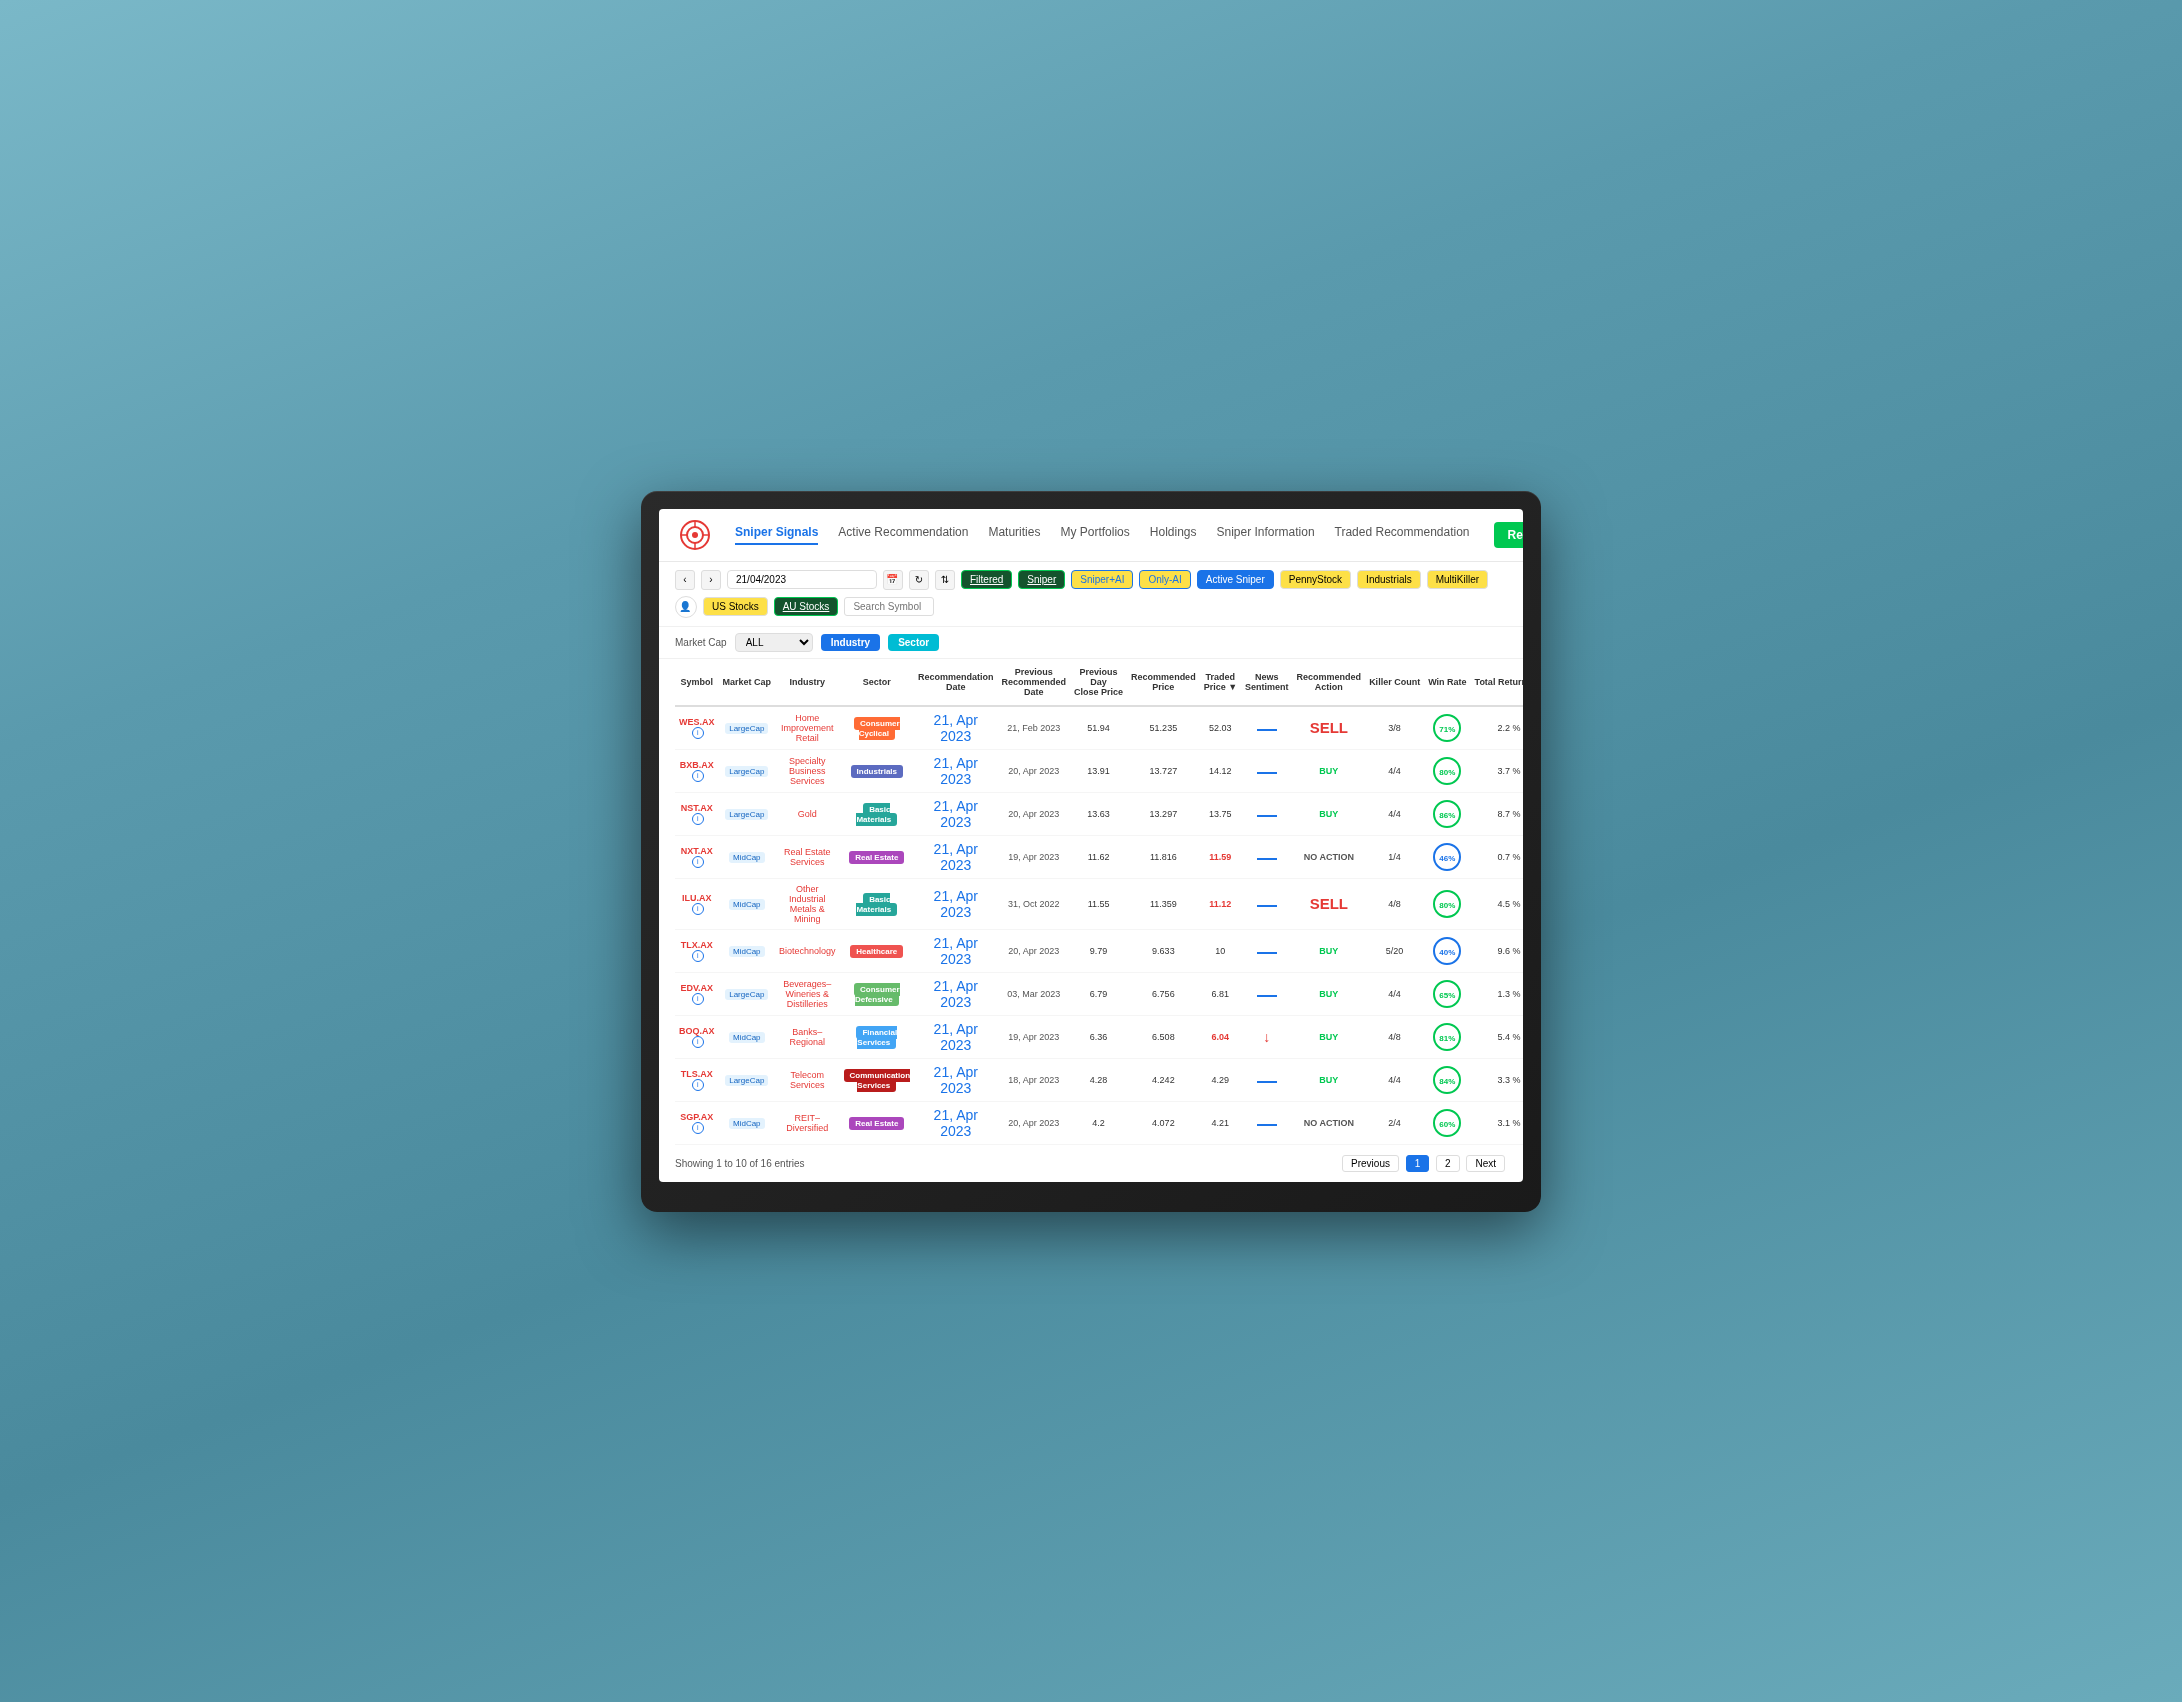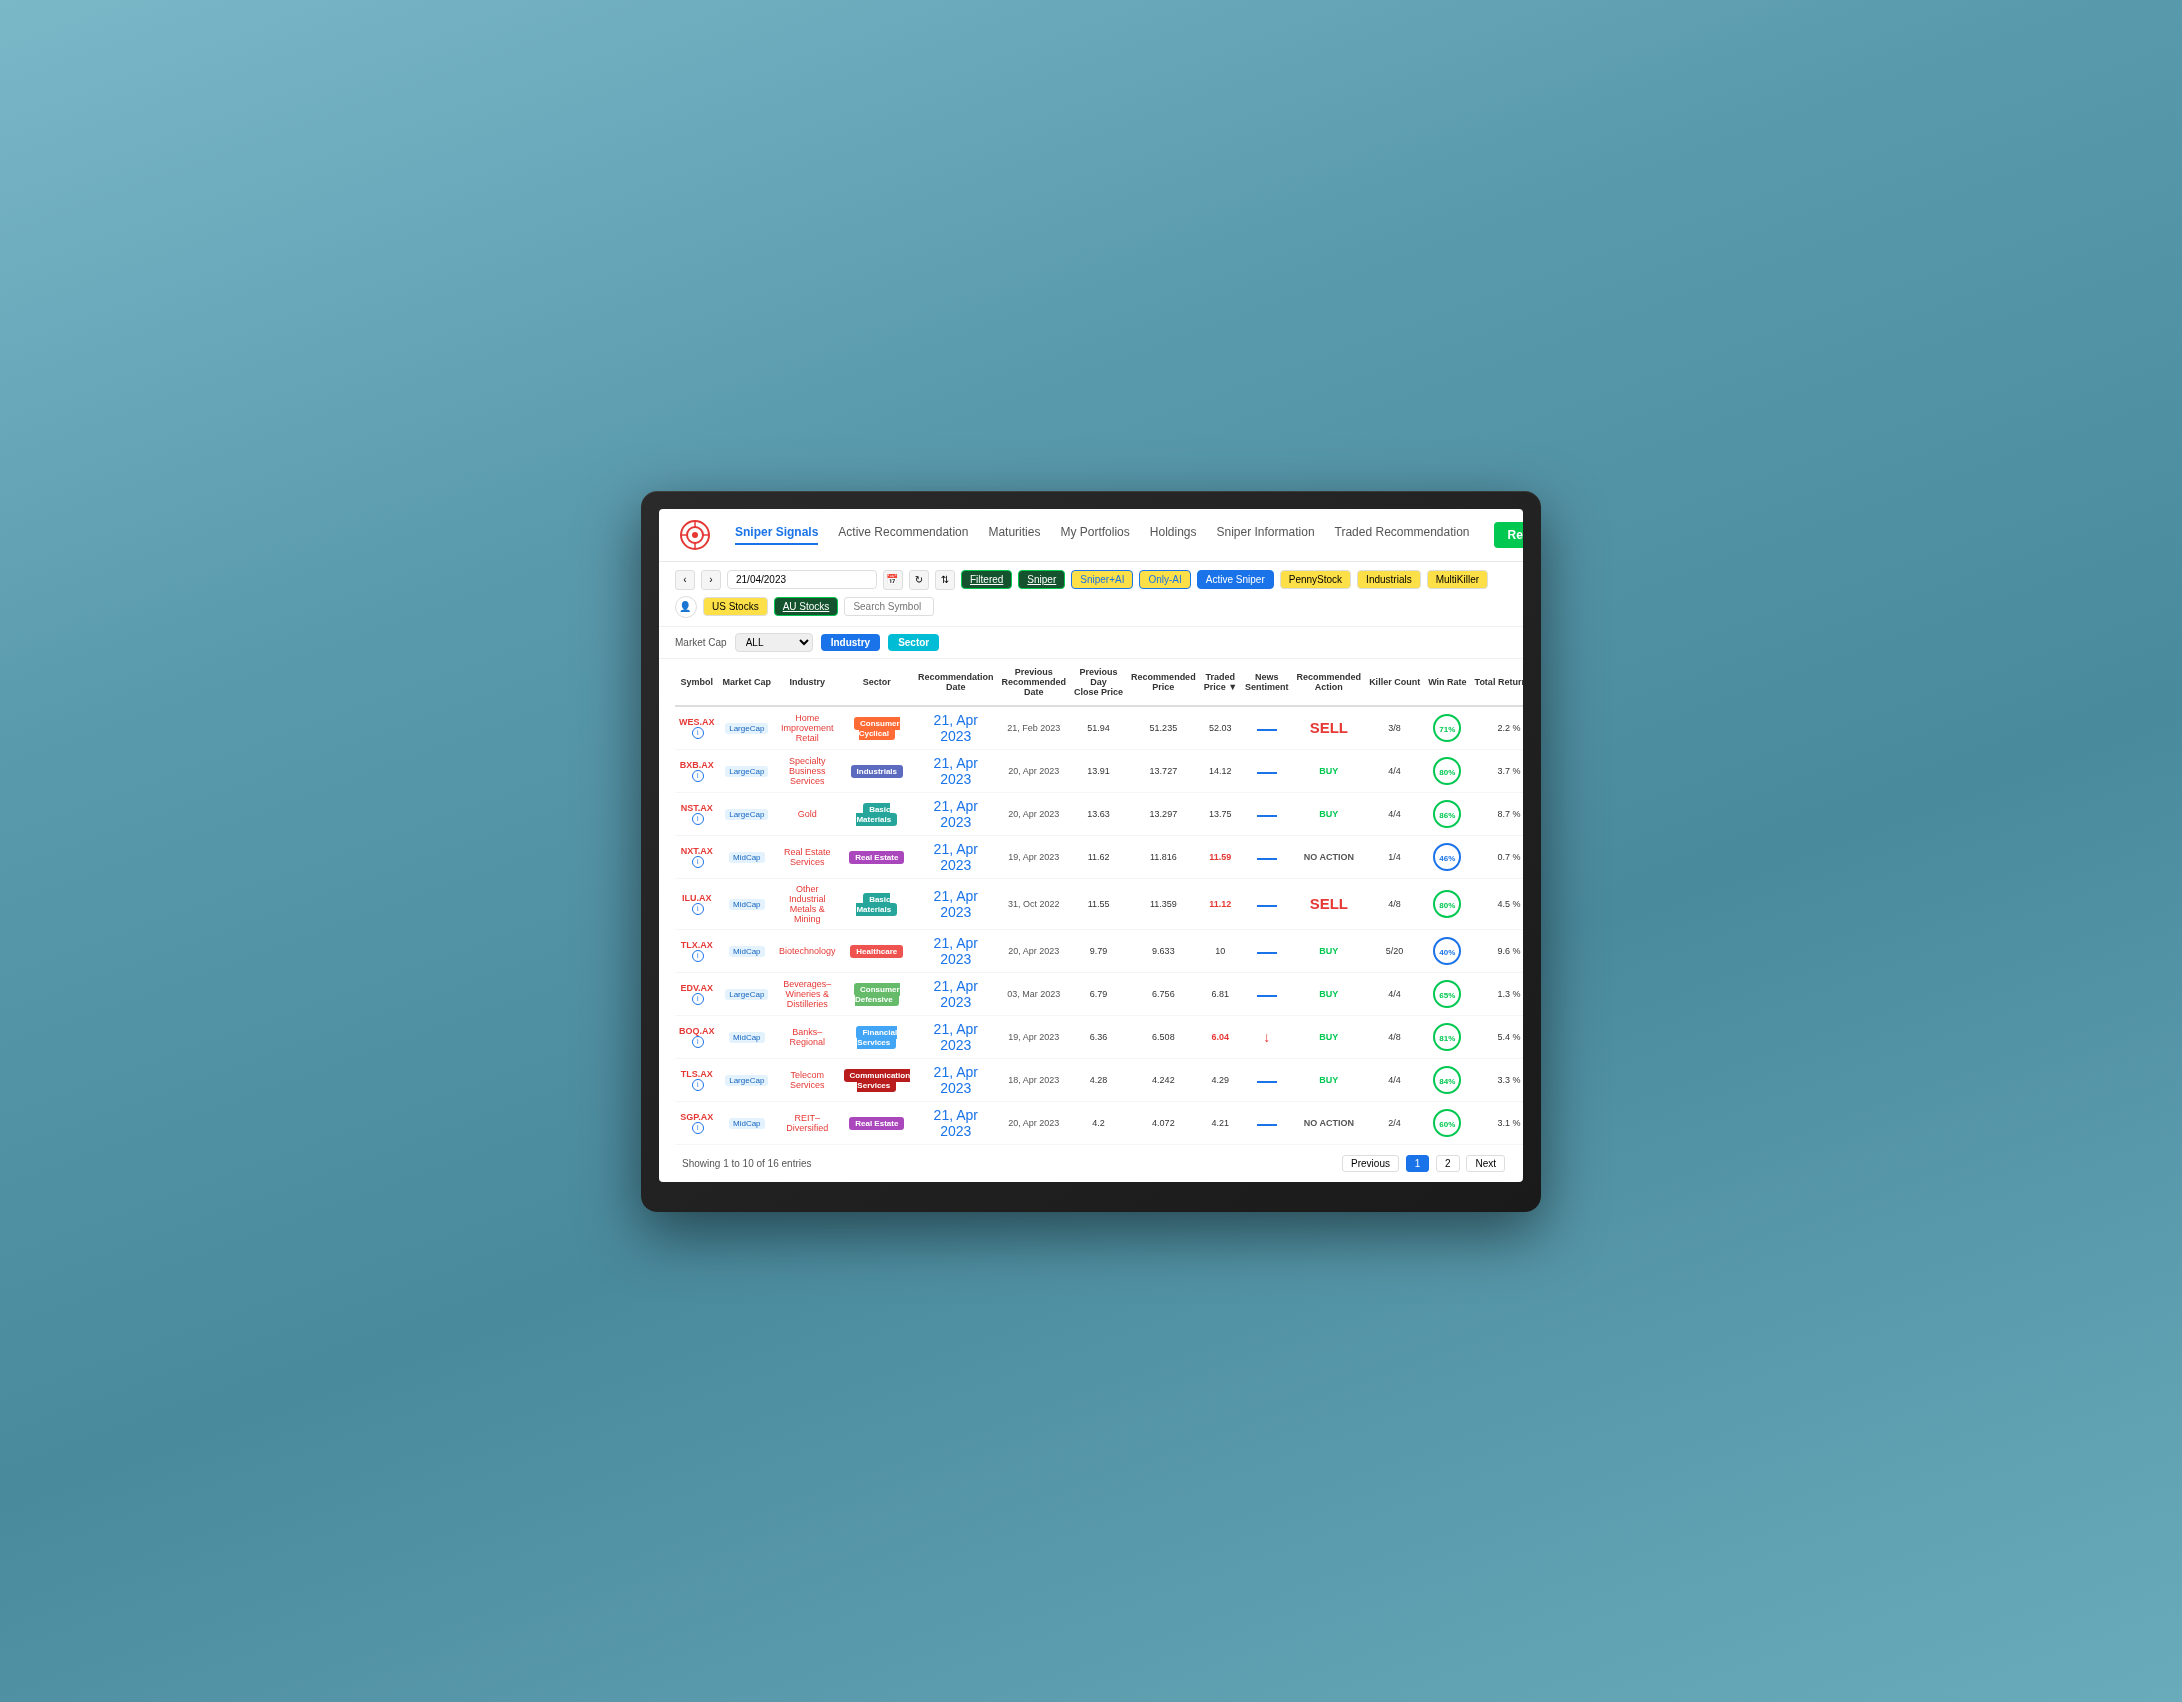--- a/index.html
+++ b/index.html
@@ -287,21 +287,20 @@
 
     .total-return { color: #333; font-size: 9px; }
 
     .pagination {
       display: flex;
       justify-content: space-between;
       align-items: center;
       padding: 10px 16px;
       font-size: 10px;
       color: #555;
-      margin-left: 7px;
     }
 
     .page-btn {
       border: 1px solid #ddd;
       background: #fff;
       padding: 2px 8px;
       cursor: pointer;
       font-size: 10px;
       border-radius: 3px;
       margin: 0 2px;

